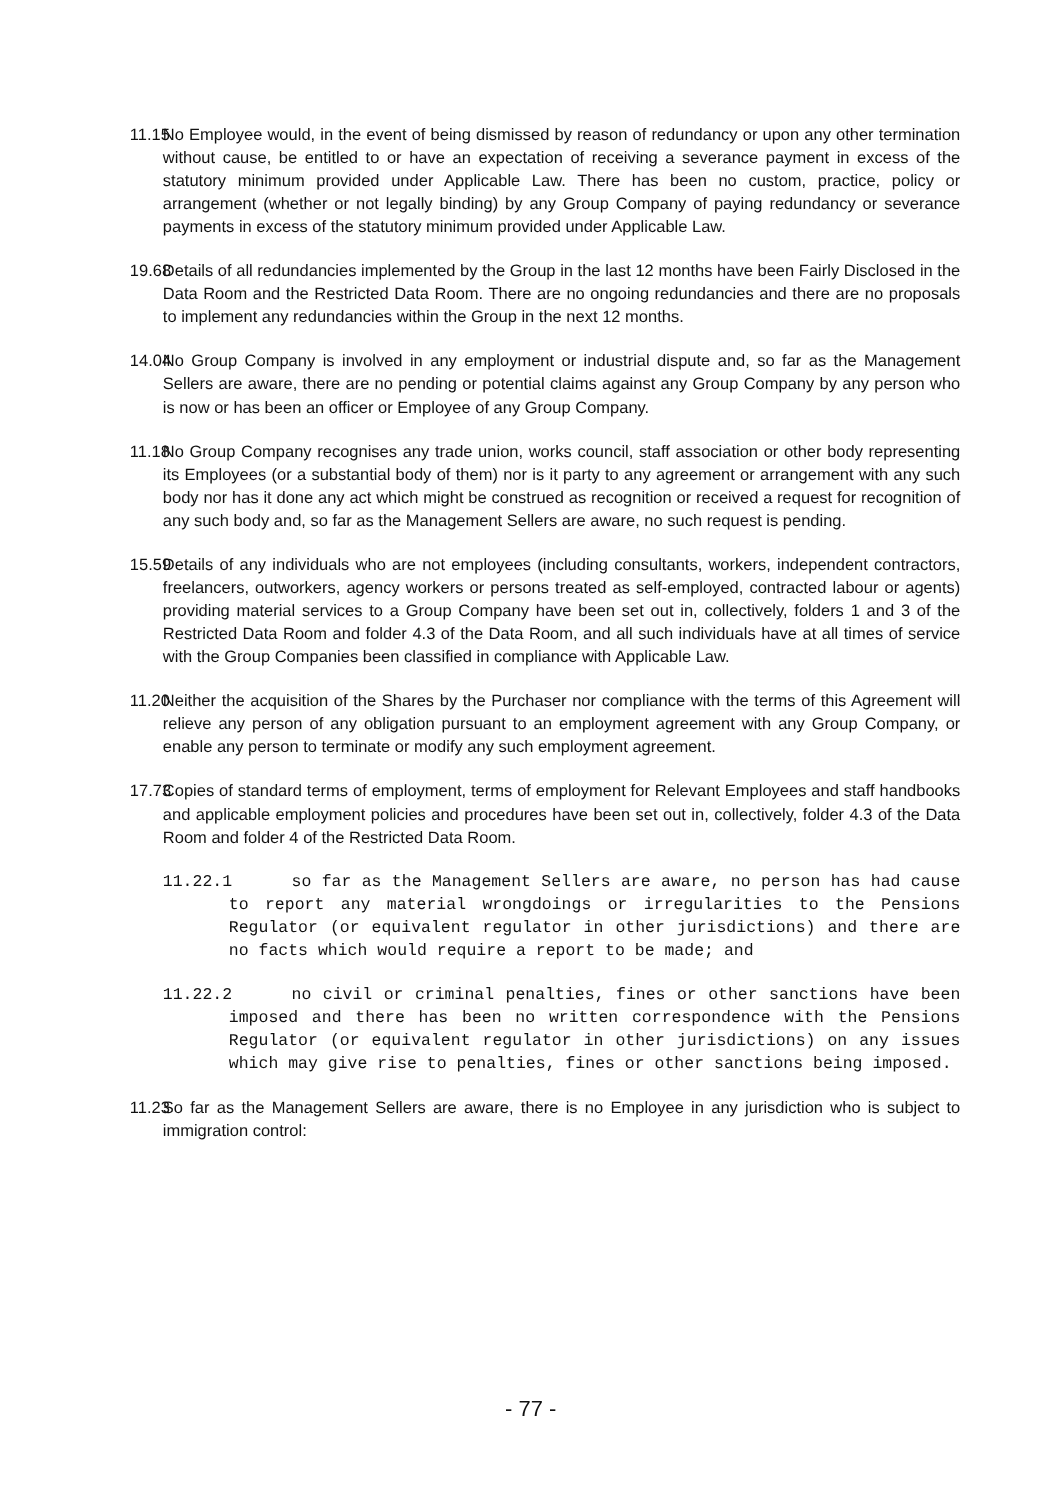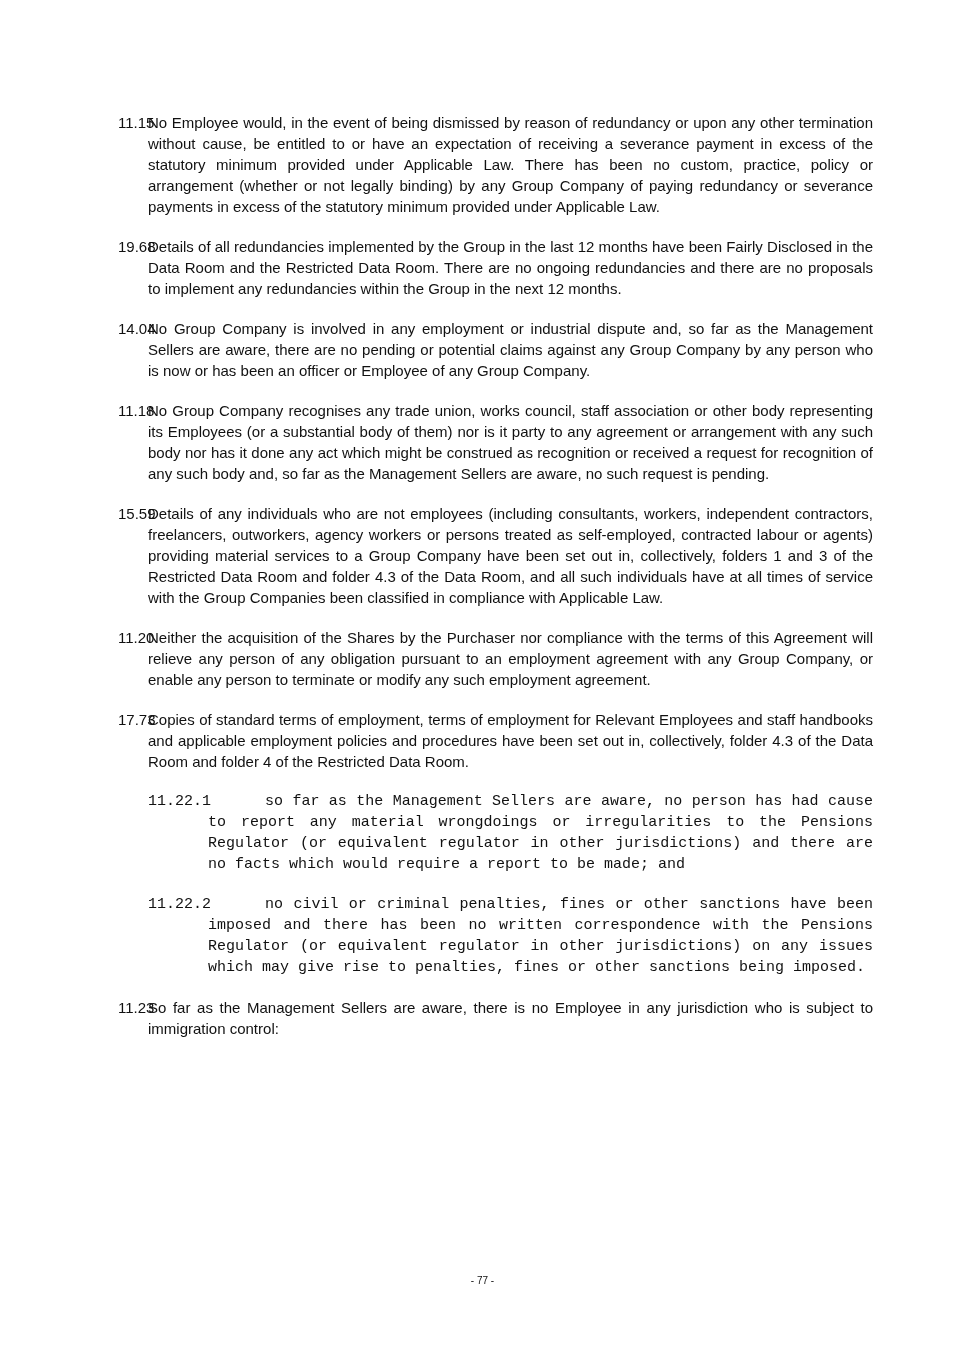--- a/index.html
+++ b/index.html
@@ -54,21 +54,21 @@
   }
   .subpara .subbody {
     text-indent: 57px;
   }
   .footer {
     position: absolute;
     left: 0;
     right: 0;
     top: 1272px;
     text-align: center;
-    font-size: 10px;
+    font-size: 20px;
     line-height: 18px;
     color: #111111;
   }
 </style>
 </head>
 <body>
 
 <div class="page">
   <div class="content">
 

